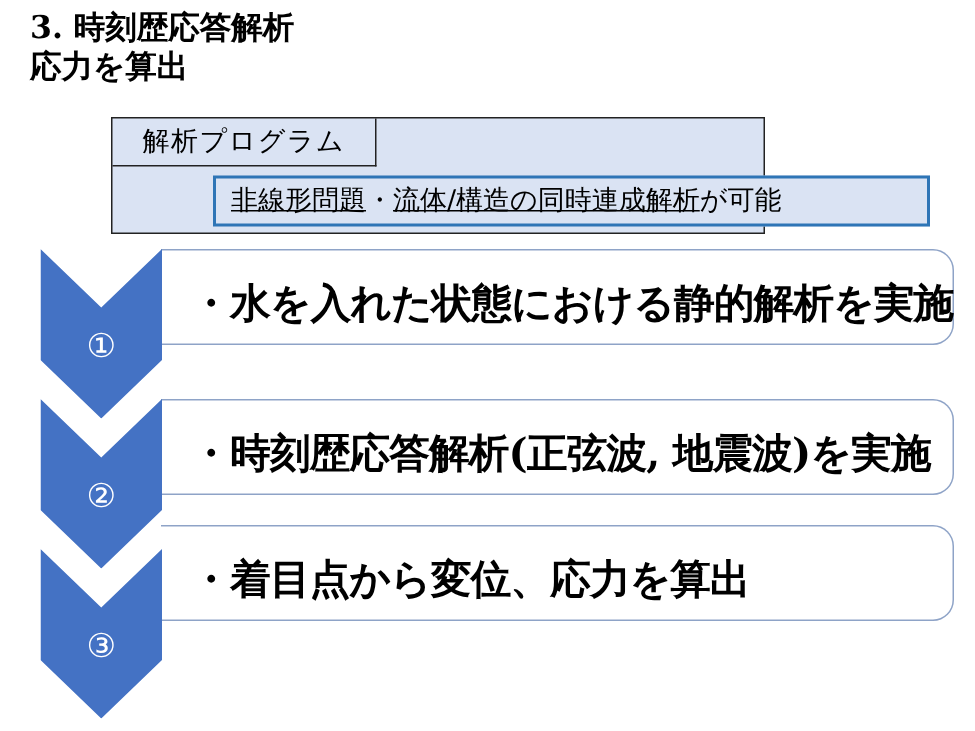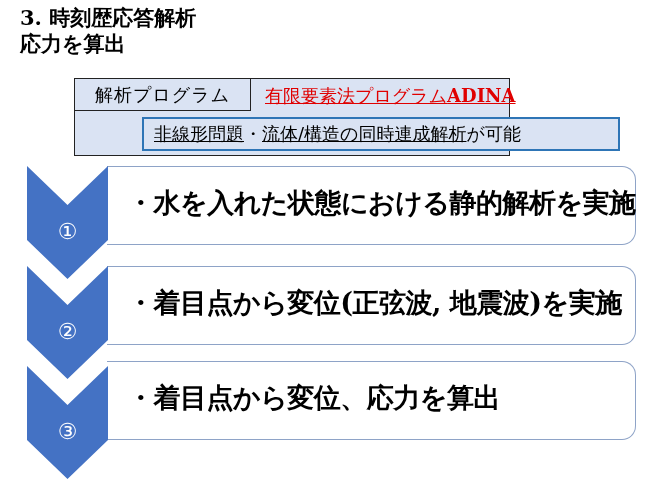--- a/index.html
+++ b/index.html
@@ -41,63 +41,62 @@
 
   .chev {
     position:absolute; left:27px; width:81px; height:113px;
   }
   .chev svg { display:block; }
   .chev-num {
     position:absolute; left:0; width:81px; text-align:center;
     top:52px; font-size:22px; color:#fff; line-height:28px;
   }
   .card {
-    position:absolute; left:107px; width:529px; height:79px;
+    position:absolute; left:107px; width:529px; height:64px;
     background:#fff; box-sizing:border-box;
     border:1.5px solid #8ea3c7; border-left:none;
     border-radius:0 14px 14px 0;
   }
   .card-text {
     position:absolute; left:20px; top:19px; font-size:27px; line-height:34px;
     font-weight:bold; white-space:nowrap; letter-spacing:-0.5px;
   }
 </style>
 </head>
 <body>
 
 <div class="title" id="t1">3. 時刻歴応答解析</div>
 <div class="title" id="t2">応力を算出</div>
 
 <div class="panel">
   <div class="prog-label">解析プログラム</div>
-  <div class="prog-name"><span>有限要素法プログラム</span><b>ADINA</b></div>
   <div class="feature-box"><span class="u">非線形問題</span><span>・</span><span class="u">流体/構造の同時連成解析</span><span>が可能</span></div>
 </div>
 
 <div class="card" style="top:166px;">
   <div class="card-text">・水を入れた状態における静的解析を実施</div>
 </div>
 <div class="chev" style="top:166px;">
   <svg width="81" height="113" viewBox="0 0 81 113">
     <polygon points="0,0 40.5,39 81,0 81,74 40.5,113 0,74" fill="#4472c4"></polygon>
   </svg>
   <div class="chev-num">①</div>
 </div>
 
 <div class="card" style="top:266px;">
-  <div class="card-text">・着目点から変位(正弦波, 地震波)を実施</div>
+  <div class="card-text">・時刻歴応答解析(正弦波, 地震波)を実施</div>
 </div>
 <div class="chev" style="top:266px;">
   <svg width="81" height="113" viewBox="0 0 81 113">
     <polygon points="0,0 40.5,39 81,0 81,74 40.5,113 0,74" fill="#4472c4"></polygon>
   </svg>
   <div class="chev-num">②</div>
 </div>
 
-<div class="card" style="top:361px;text-align:right;">
+<div class="card" style="top:350px;text-align:right;">
   <div class="card-text">・着目点から変位、応力を算出</div>
 </div>
 <div class="chev" style="top:366px;">
   <svg width="81" height="113" viewBox="0 0 81 113">
     <polygon points="0,0 40.5,39 81,0 81,74 40.5,113 0,74" fill="#4472c4"></polygon>
   </svg>
   <div class="chev-num">③</div>
 </div>
 
 </body></html>

